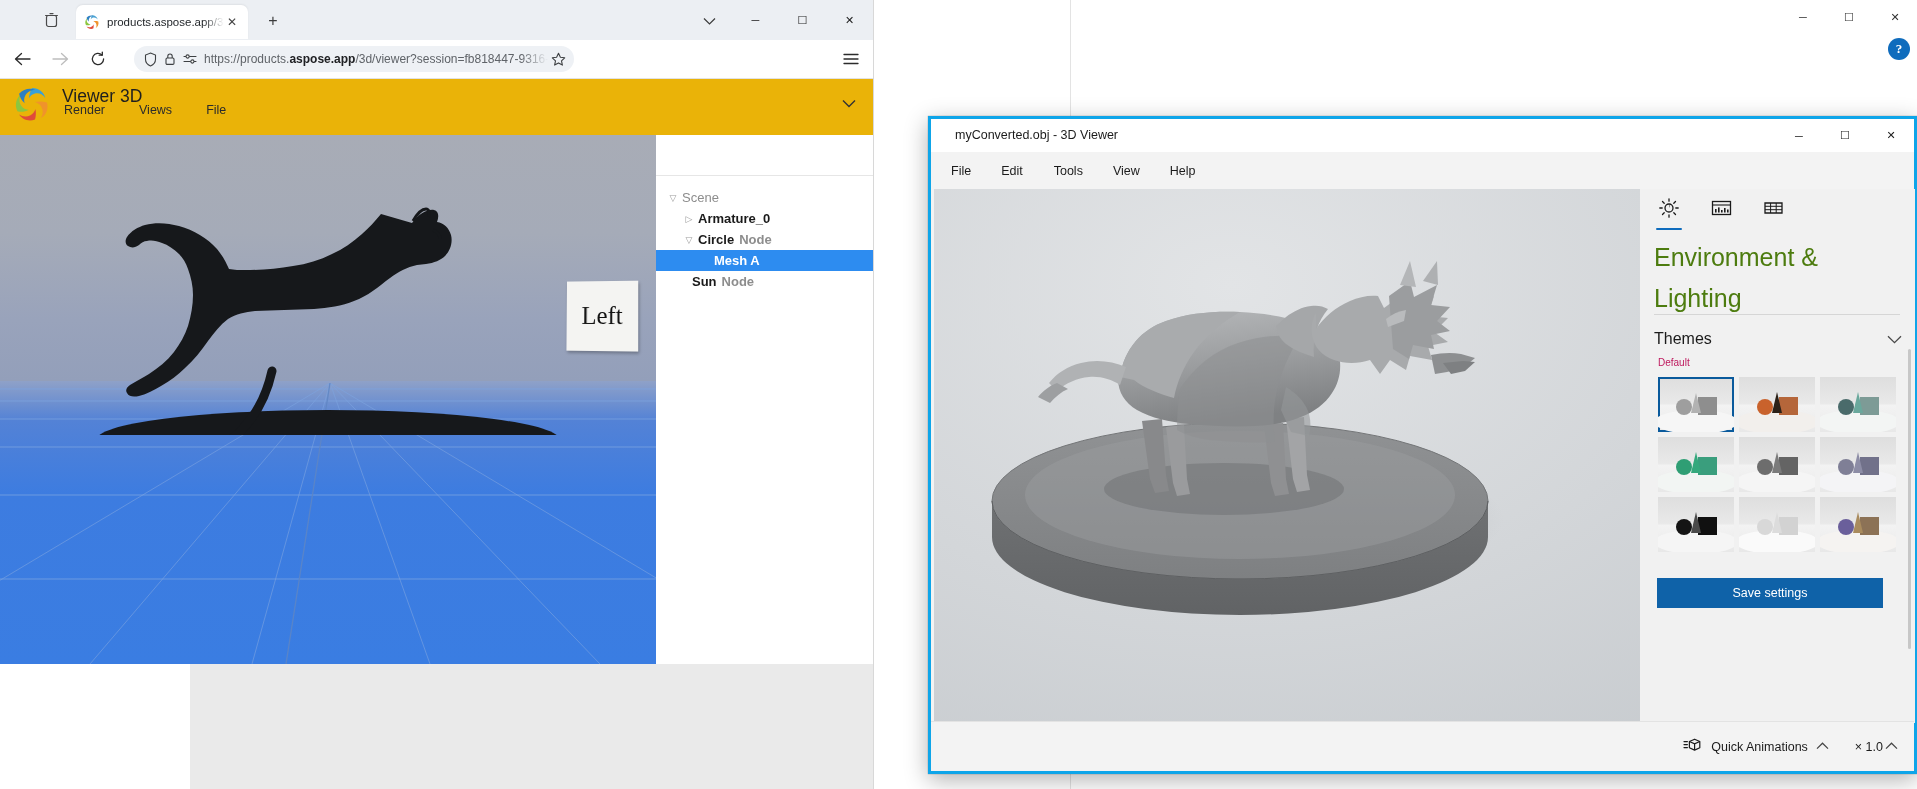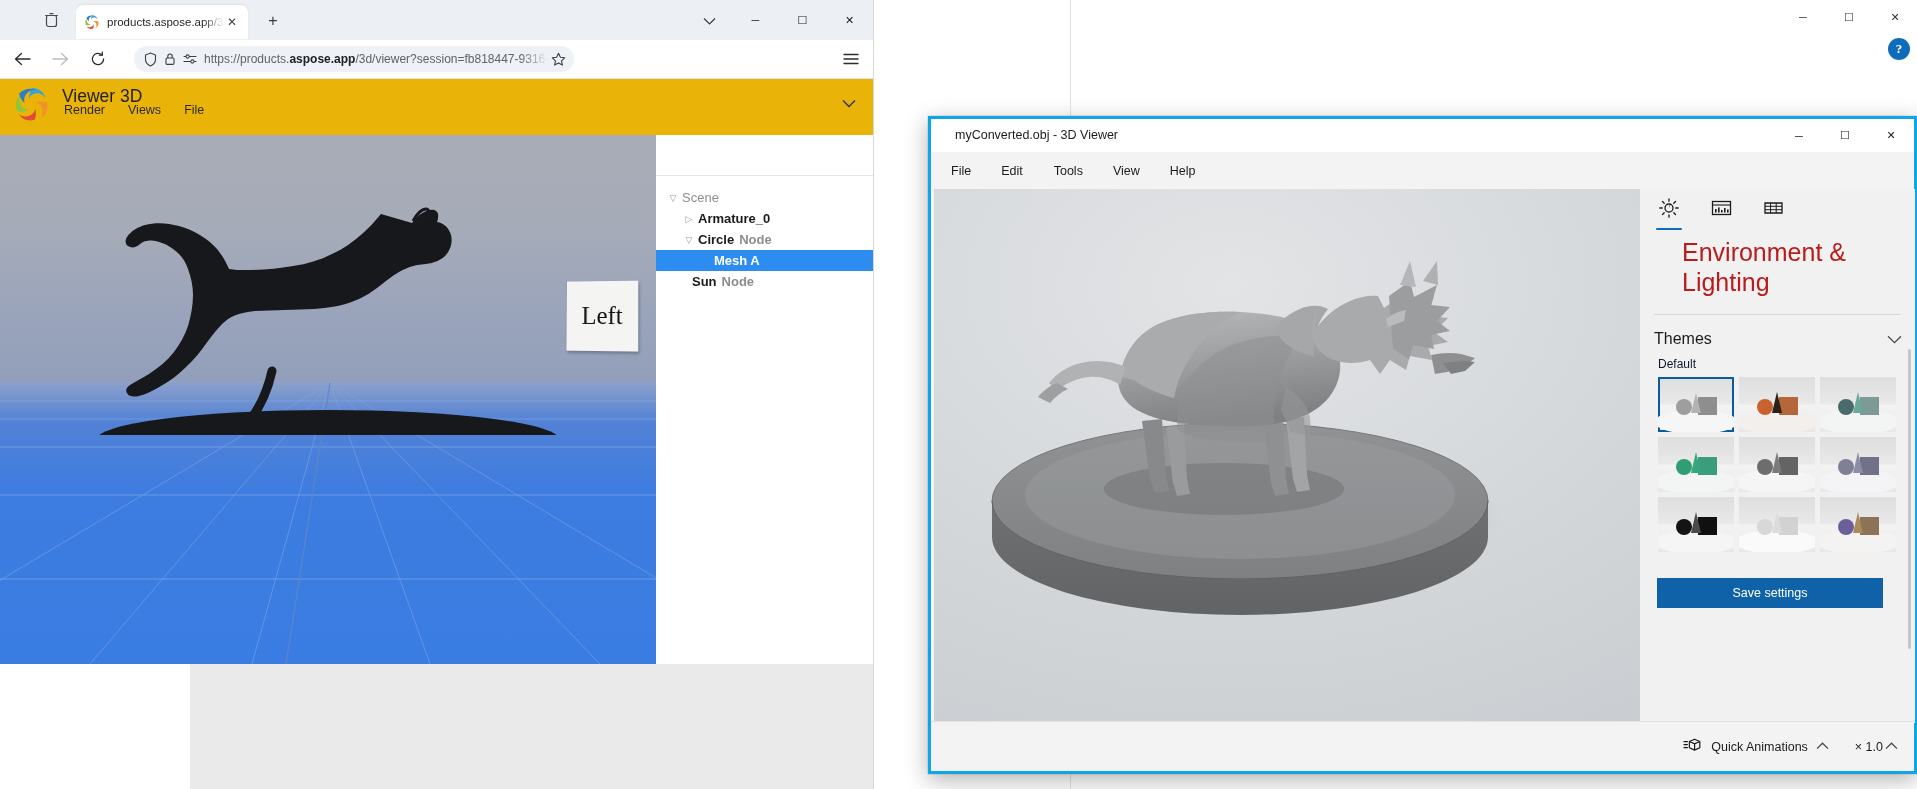--- a/index.html
+++ b/index.html
@@ -85,21 +85,21 @@
   }
   .url-text b{color:#202124;font-weight:600;}
   .url-star{width:20px;height:20px;display:flex;align-items:center;justify-content:center;color:#3d4043;flex:0 0 20px;}
   .br-menu{position:absolute;left:838px;top:46px;width:26px;height:26px;display:flex;align-items:center;justify-content:center;color:#2b2b2b;}
   .br-sep{position:absolute;left:0;top:78px;width:873px;height:1px;background:#e2e2e2;}
 
   
   .page{position:absolute;left:0;top:79px;width:873px;height:710px;background:#eab308;overflow:hidden;}
   .app-logo{position:absolute;left:13px;top:6px;width:38px;height:38px;}
   .app-title{position:absolute;left:62px;top:7px;font-size:17.5px;color:#1f1f1f;}
-  .app-menu{position:absolute;left:64px;top:24px;display:flex;gap:23px;}
+  .app-menu{position:absolute;left:64px;top:24px;display:flex;gap:34px;}
   .app-menu span{font-size:12.5px;color:#2b2b2b;}
   .chev-page{position:absolute;left:838px;top:13px;width:22px;height:22px;display:flex;align-items:center;justify-content:center;color:#333;}
 
   .viewport{
     position:absolute;left:0;top:56px;width:656px;height:529px;overflow:hidden;
     background:linear-gradient(180deg,#a7abb5 0%,#a9aebb 28%,#9aa4bb 48%,#8f9cba 52%,#8fa2c6 56%,#6f8fce 63%, #4b7fd6 70%, #3c7cdd 80%, #3a7ddf 100%);
   }
   .vp-sky{position:absolute;left:0;top:0;width:100%;height:246px;
      background:linear-gradient(180deg,#a8acb6 0%,#a5abb8 40%,#99a3bb 75%,#939fba 100%);}
   .vp-floor{position:absolute;left:0;top:246px;width:100%;height:283px;
@@ -148,25 +148,25 @@
 
   .v3d-stage{
     position:absolute;left:3px;top:70px;width:706px;height:534px;overflow:hidden;
     background:radial-gradient(120% 110% at 42% 18%, #e2e4e6 0%, #d3d6d9 55%, #c6cace 100%);
   }
 
   .v3d-right{position:absolute;left:709px;top:70px;width:275px;height:534px;background:#f1f1f1;}
   .rp-tabs{position:absolute;left:0;top:0;width:100%;height:42px;display:flex;align-items:center;padding-left:14px;box-sizing:border-box;gap:22px;}
   .rp-tab{width:30px;height:30px;display:flex;align-items:center;justify-content:center;position:relative;color:#1b1b1b;}
   .rp-tab.active::after{content:"";position:absolute;left:2px;right:2px;bottom:-5px;height:2px;background:#0f6cbd;border-radius:2px;}
-  .rp-h1{position:absolute;left:14px;top:48px;width:236px;font-size:25px;line-height:30px;color:#b91c1c;font-weight:400;margin-left:28px;}
+  .rp-h1{position:absolute;left:14px;top:48px;width:236px;font-size:25px;line-height:41px;color:#4d7c0f;font-weight:400;}
   .rp-rule{position:absolute;left:14px;top:125px;width:246px;height:1px;background:#d6d6d6;}
   .rp-themes-row{position:absolute;left:14px;top:134px;width:248px;height:32px;display:flex;align-items:center;justify-content:space-between;}
   .rp-themes-row .lbl{font-size:16px;color:#1b1b1b;}
-  .rp-default{position:absolute;left:18px;top:168px;font-size:12px;color:#0f172a;}
+  .rp-default{position:absolute;left:18px;top:168px;font-size:10px;color:#be185d;}
   .rp-grid{position:absolute;left:18px;top:188px;width:240px;display:grid;grid-template-columns:repeat(3,76px);grid-template-rows:repeat(3,55px);gap:5px;}
   .th{position:relative;overflow:hidden;background:linear-gradient(180deg,#dedede 0%,#e9e9e9 48%,#f3f3f3 52%,#e8e8e8 100%);}
   .th.sel{outline:2px solid #0a5a9c;outline-offset:-2px;}
   .th svg{position:absolute;left:0;top:0;}
   .btn-save{position:absolute;left:17px;top:389px;width:226px;height:30px;background:#0f62a8;color:#fff;border:none;
      font-size:12.5px;font-family:"Liberation Sans",sans-serif;cursor:pointer;}
   .btn-load{position:absolute;left:17px;top:424px;width:226px;height:30px;background:#fbfbfb;color:#1b1b1b;border:1px solid #d3d3d3;
      font-size:12.5px;font-family:"Liberation Sans",sans-serif;cursor:pointer;}
   .rp-scroll{position:absolute;right:4px;top:160px;width:3px;height:300px;background:#c7c7c7;border-radius:2px;}
 

